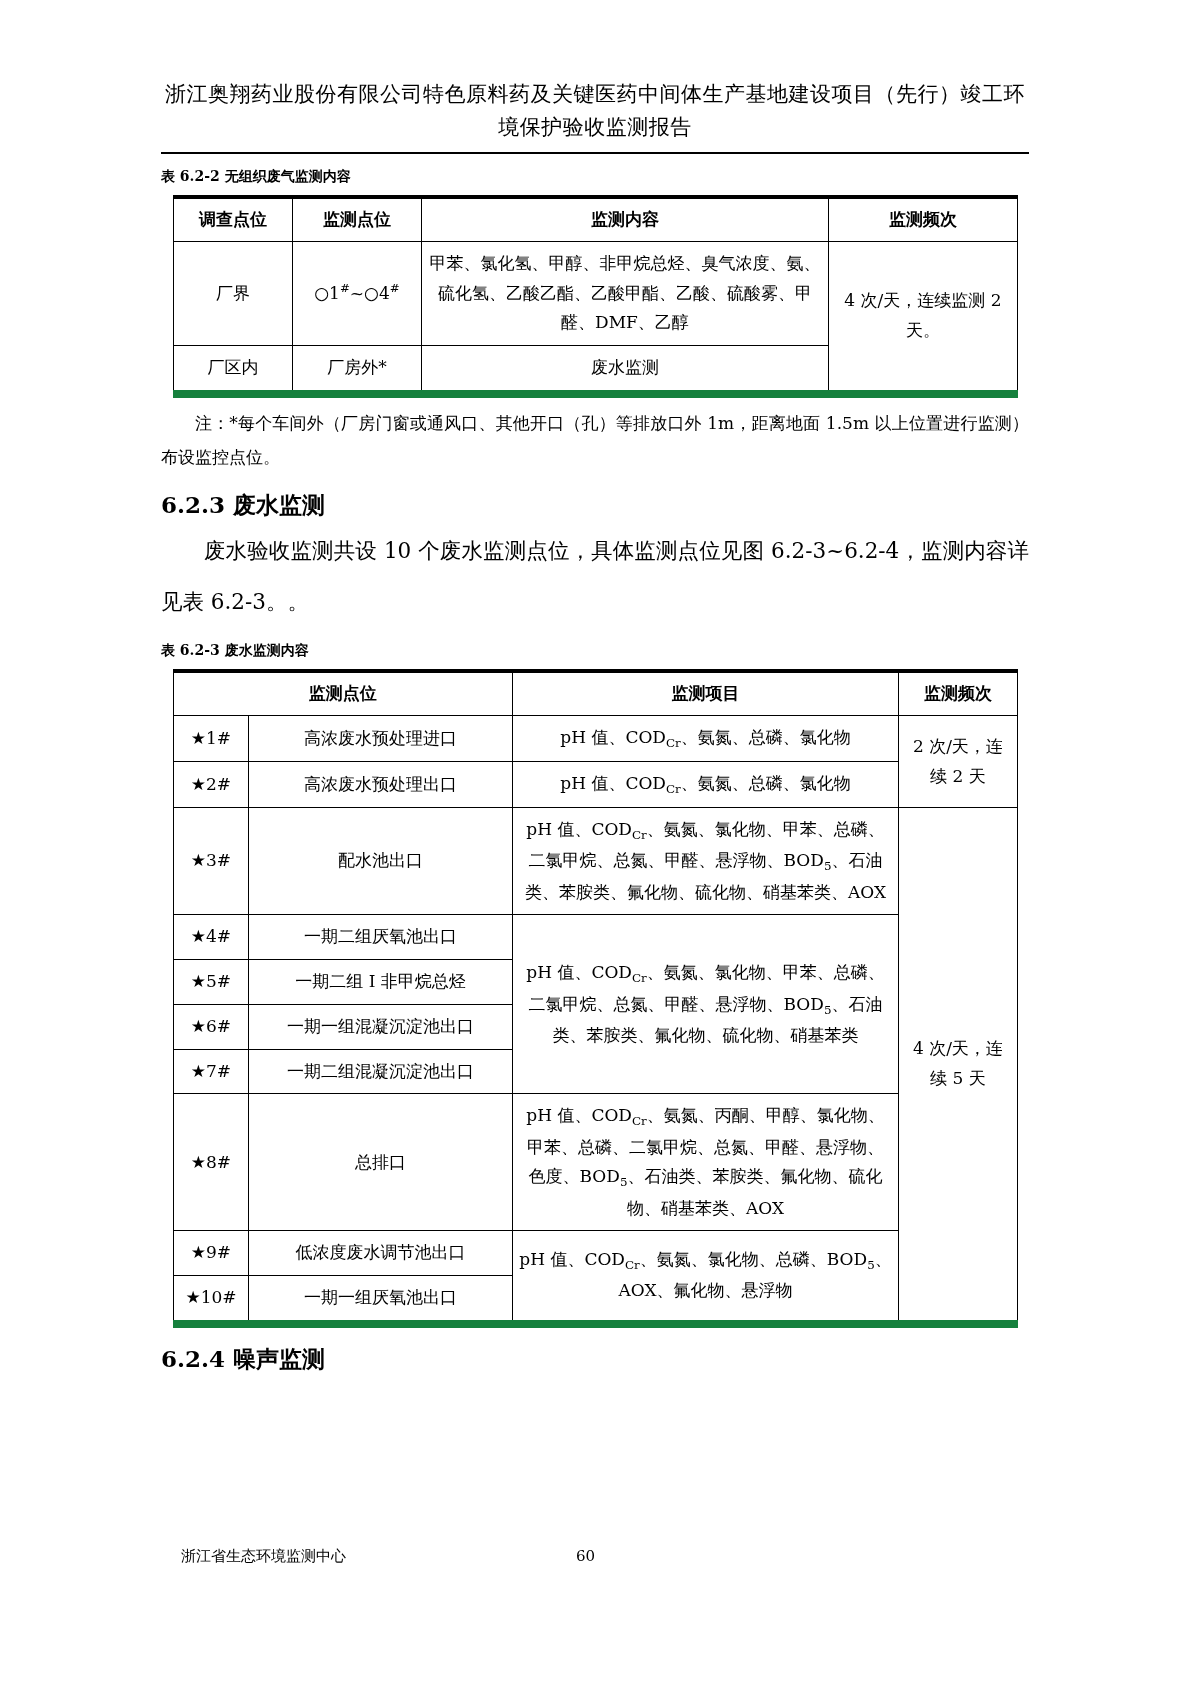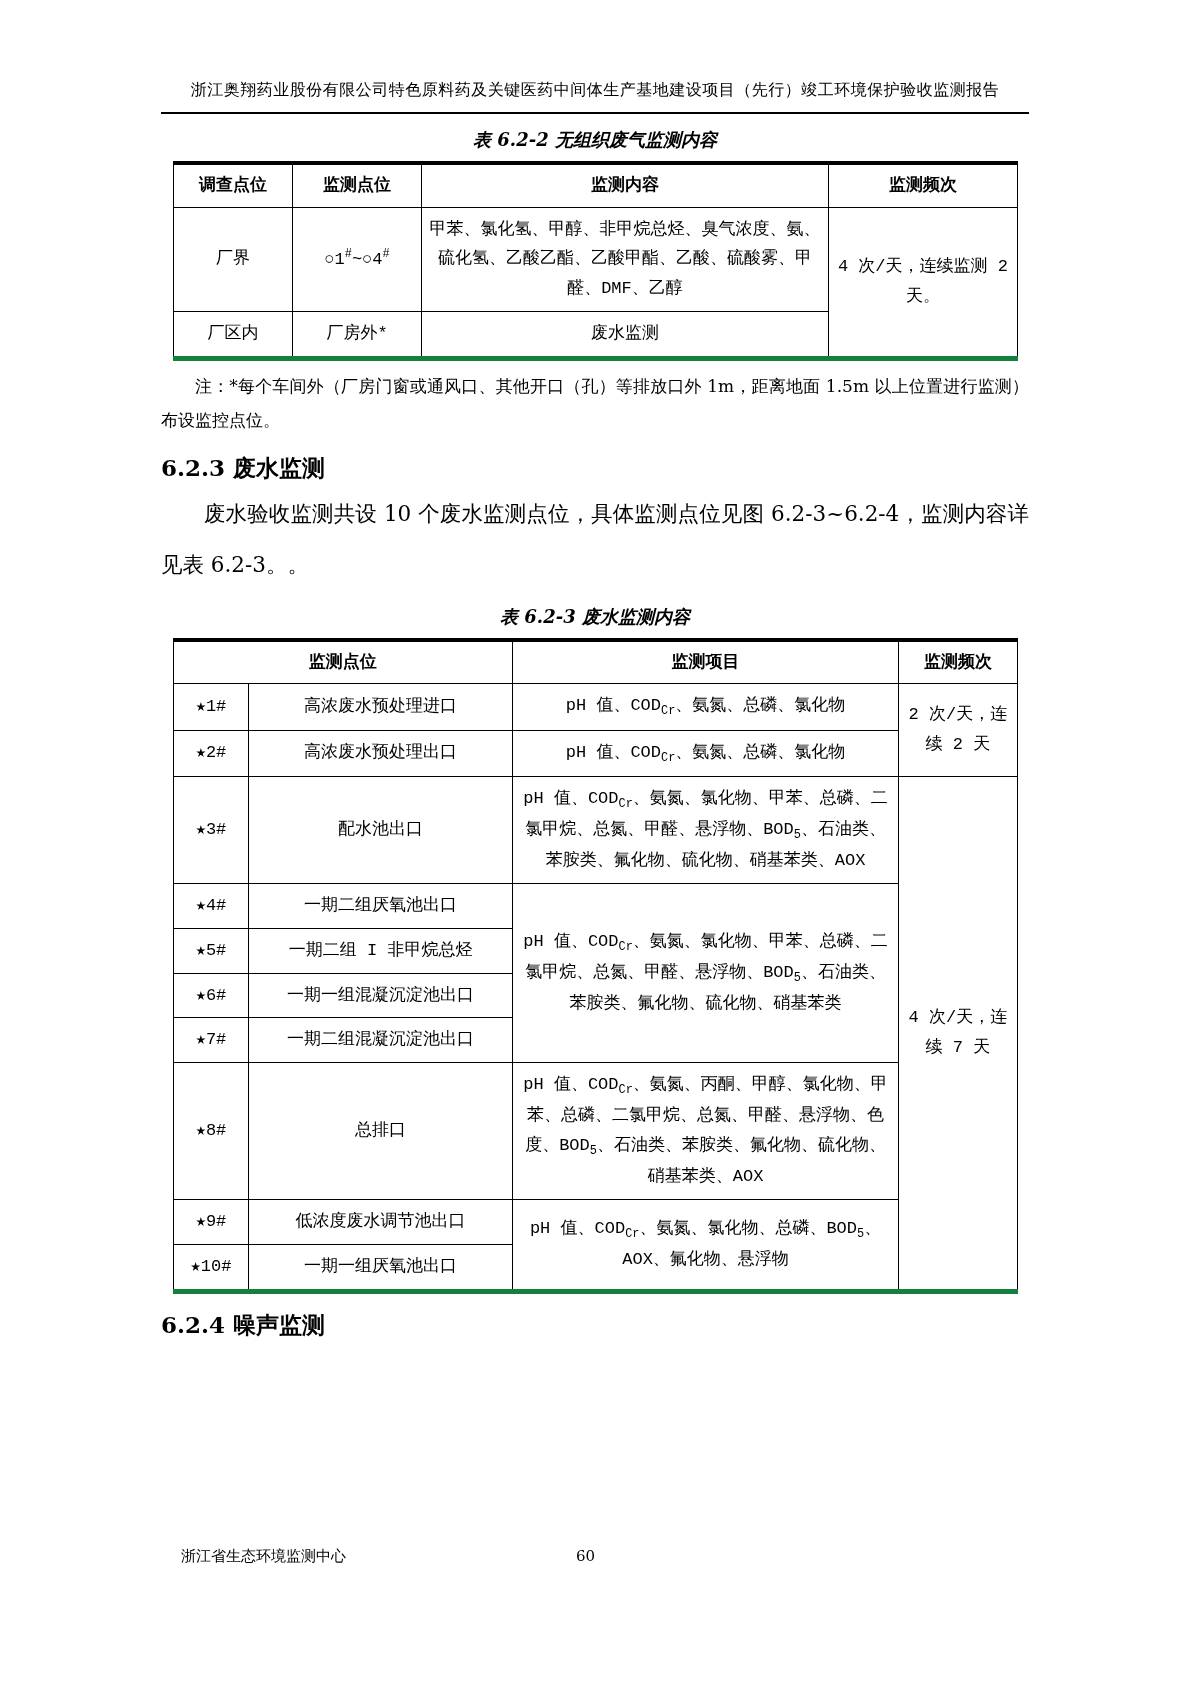--- a/index.html
+++ b/index.html
@@ -8,39 +8,37 @@
     background:#ffffff;color:#000;
     font-family:"DejaVu Serif","Liberation Serif",serif;
     position:relative;overflow:hidden;
   }
   .content{
     width:868px;
     margin:0 auto;
     padding-top:78px;
   }
   .doc-header{
-    font-size:16px;line-height:1.55;
+    font-size:21px;line-height:1.55;
     text-align:center;
     letter-spacing:0.5px;
   }
   .header-rule{
     border:none;border-top:2px solid #000;
     margin:9px 0 0 0;
   }
   .table-title{
-    text-align:center;font-weight:bold;font-size:18px;
+    text-align:left;font-weight:bold;font-size:14px;
     margin:14px 0 9px 0;
-    font-style:italic;
   }
   table.doc-table{
     border-collapse:collapse;
     width:845px;margin:0 auto;
     border-top:4px solid #000;
-    border-bottom:5px solid #15803d;
-    font-family:Liberation Mono, monospace;
+    border-bottom:8px solid #15803d;
   }
   table.doc-table th, table.doc-table td{
     border:1px solid #000;
     font-size:17px;
     text-align:center;vertical-align:middle;
     padding:7px 6px;
     line-height:1.75;
   }
   table.doc-table th{font-weight:bold;padding:6px 4px;}
   sub,sup{font-size:70%;}
@@ -141,21 +139,21 @@
         </tr>
         <tr>
           <td>★2#</td>
           <td>高浓废水预处理出口</td>
           <td>pH 值、COD<sub>Cr</sub>、氨氮、总磷、氯化物</td>
         </tr>
         <tr>
           <td>★3#</td>
           <td>配水池出口</td>
           <td>pH 值、COD<sub>Cr</sub>、氨氮、氯化物、甲苯、总磷、二氯甲烷、总氮、甲醛、悬浮物、BOD<sub>5</sub>、石油类、苯胺类、氟化物、硫化物、硝基苯类、AOX</td>
-          <td rowspan="8">4 次/天，连续 7 天</td>
+          <td rowspan="8">4 次/天，连续 5 天</td>
         </tr>
         <tr>
           <td>★4#</td>
           <td>一期二组厌氧池出口</td>
           <td rowspan="4">pH 值、COD<sub>Cr</sub>、氨氮、氯化物、甲苯、总磷、二氯甲烷、总氮、甲醛、悬浮物、BOD<sub>5</sub>、石油类、苯胺类、氟化物、硫化物、硝基苯类</td>
         </tr>
         <tr>
           <td>★5#</td>
           <td>一期二组 I 非甲烷总烃</td>
         </tr>

